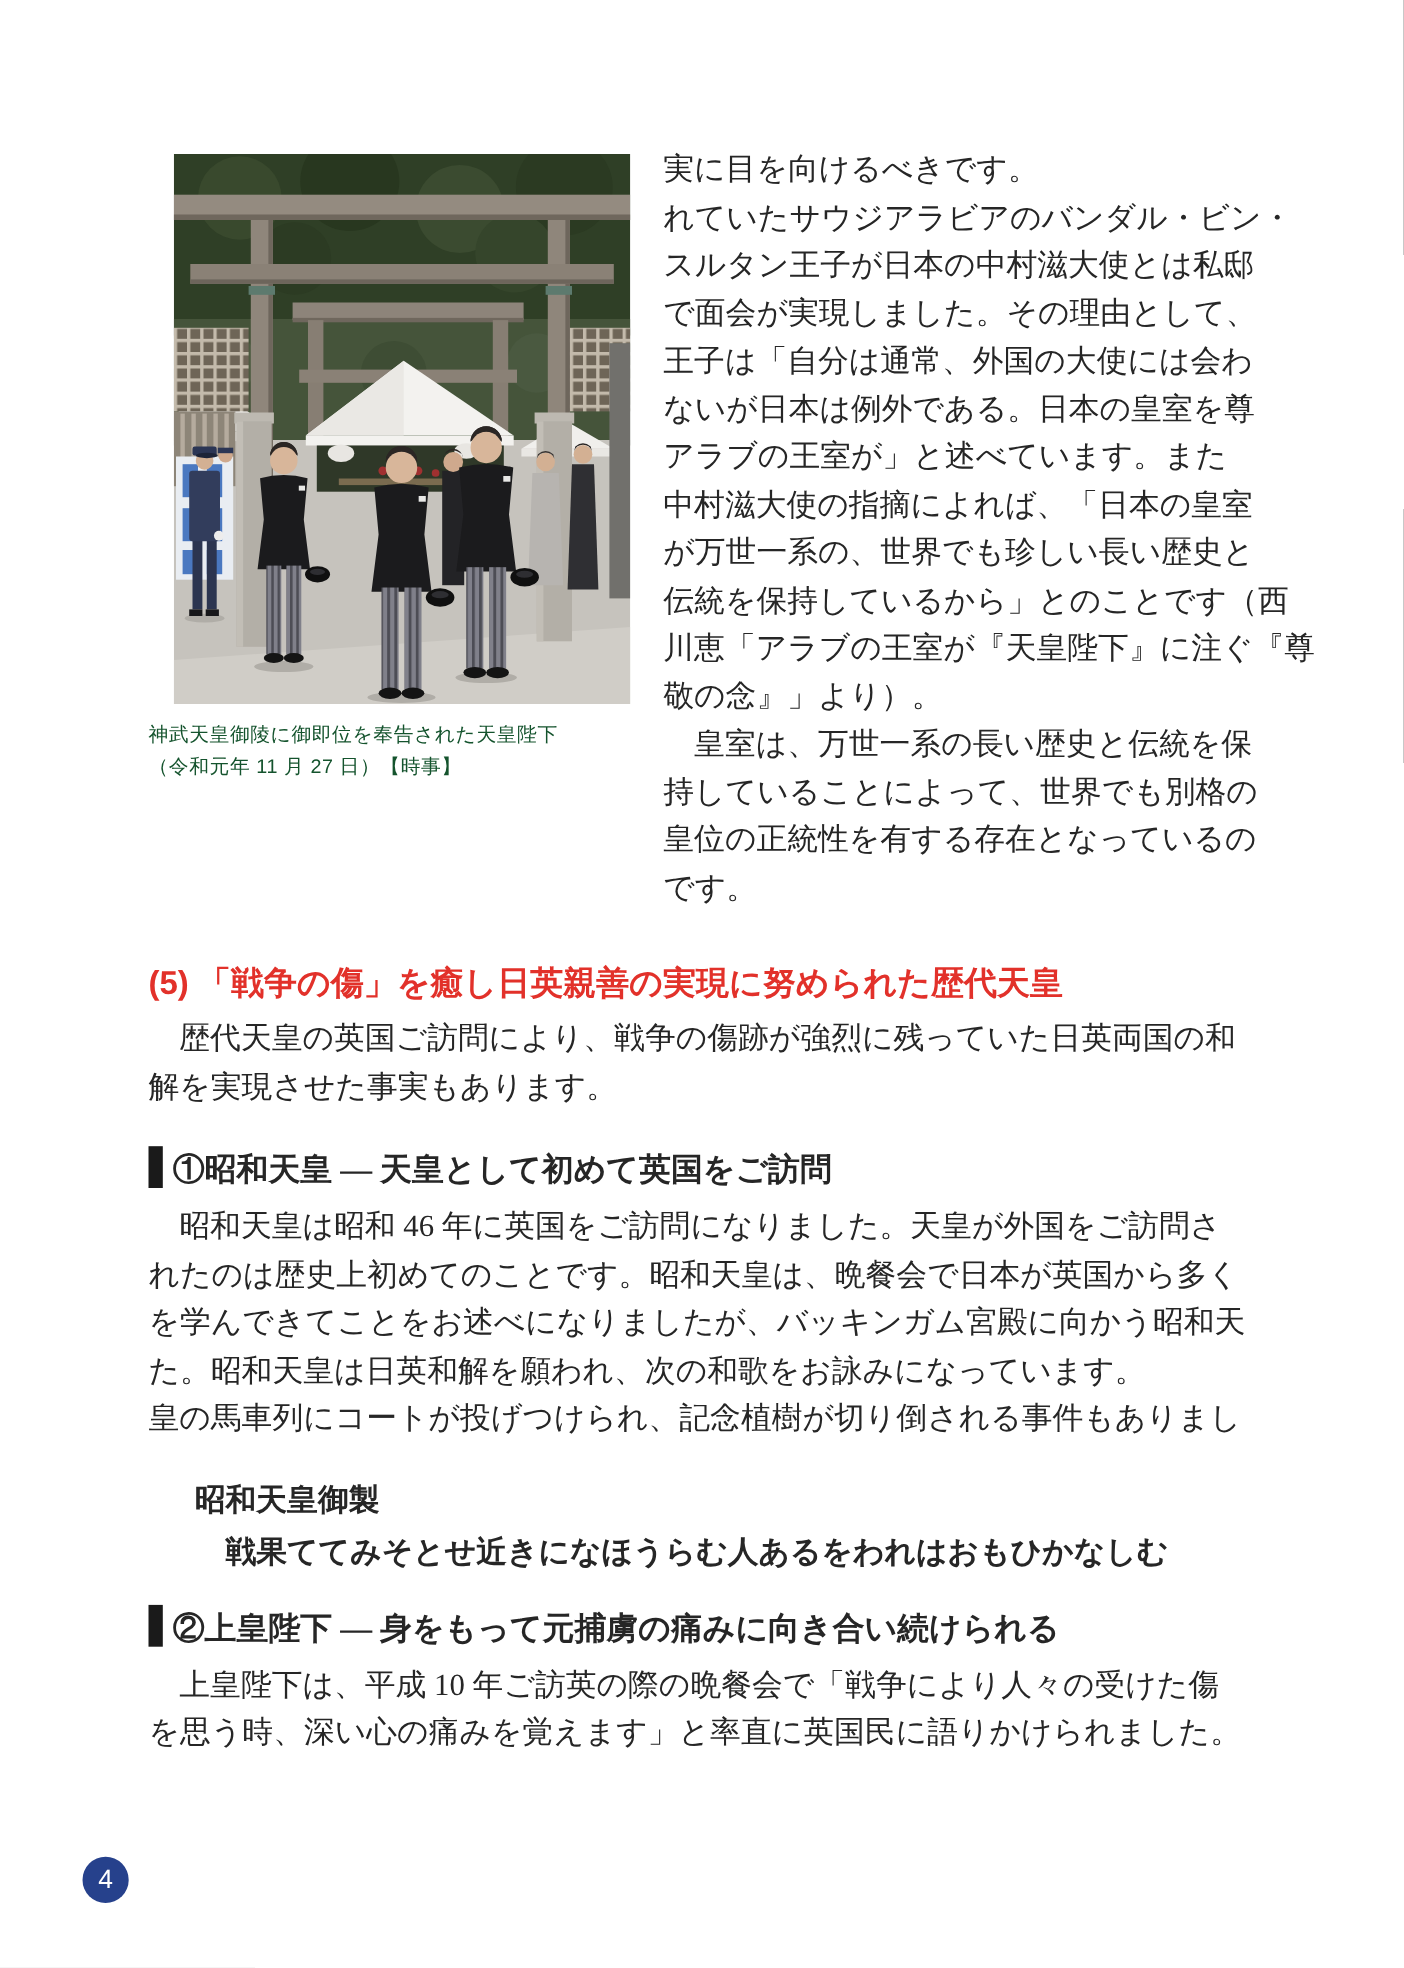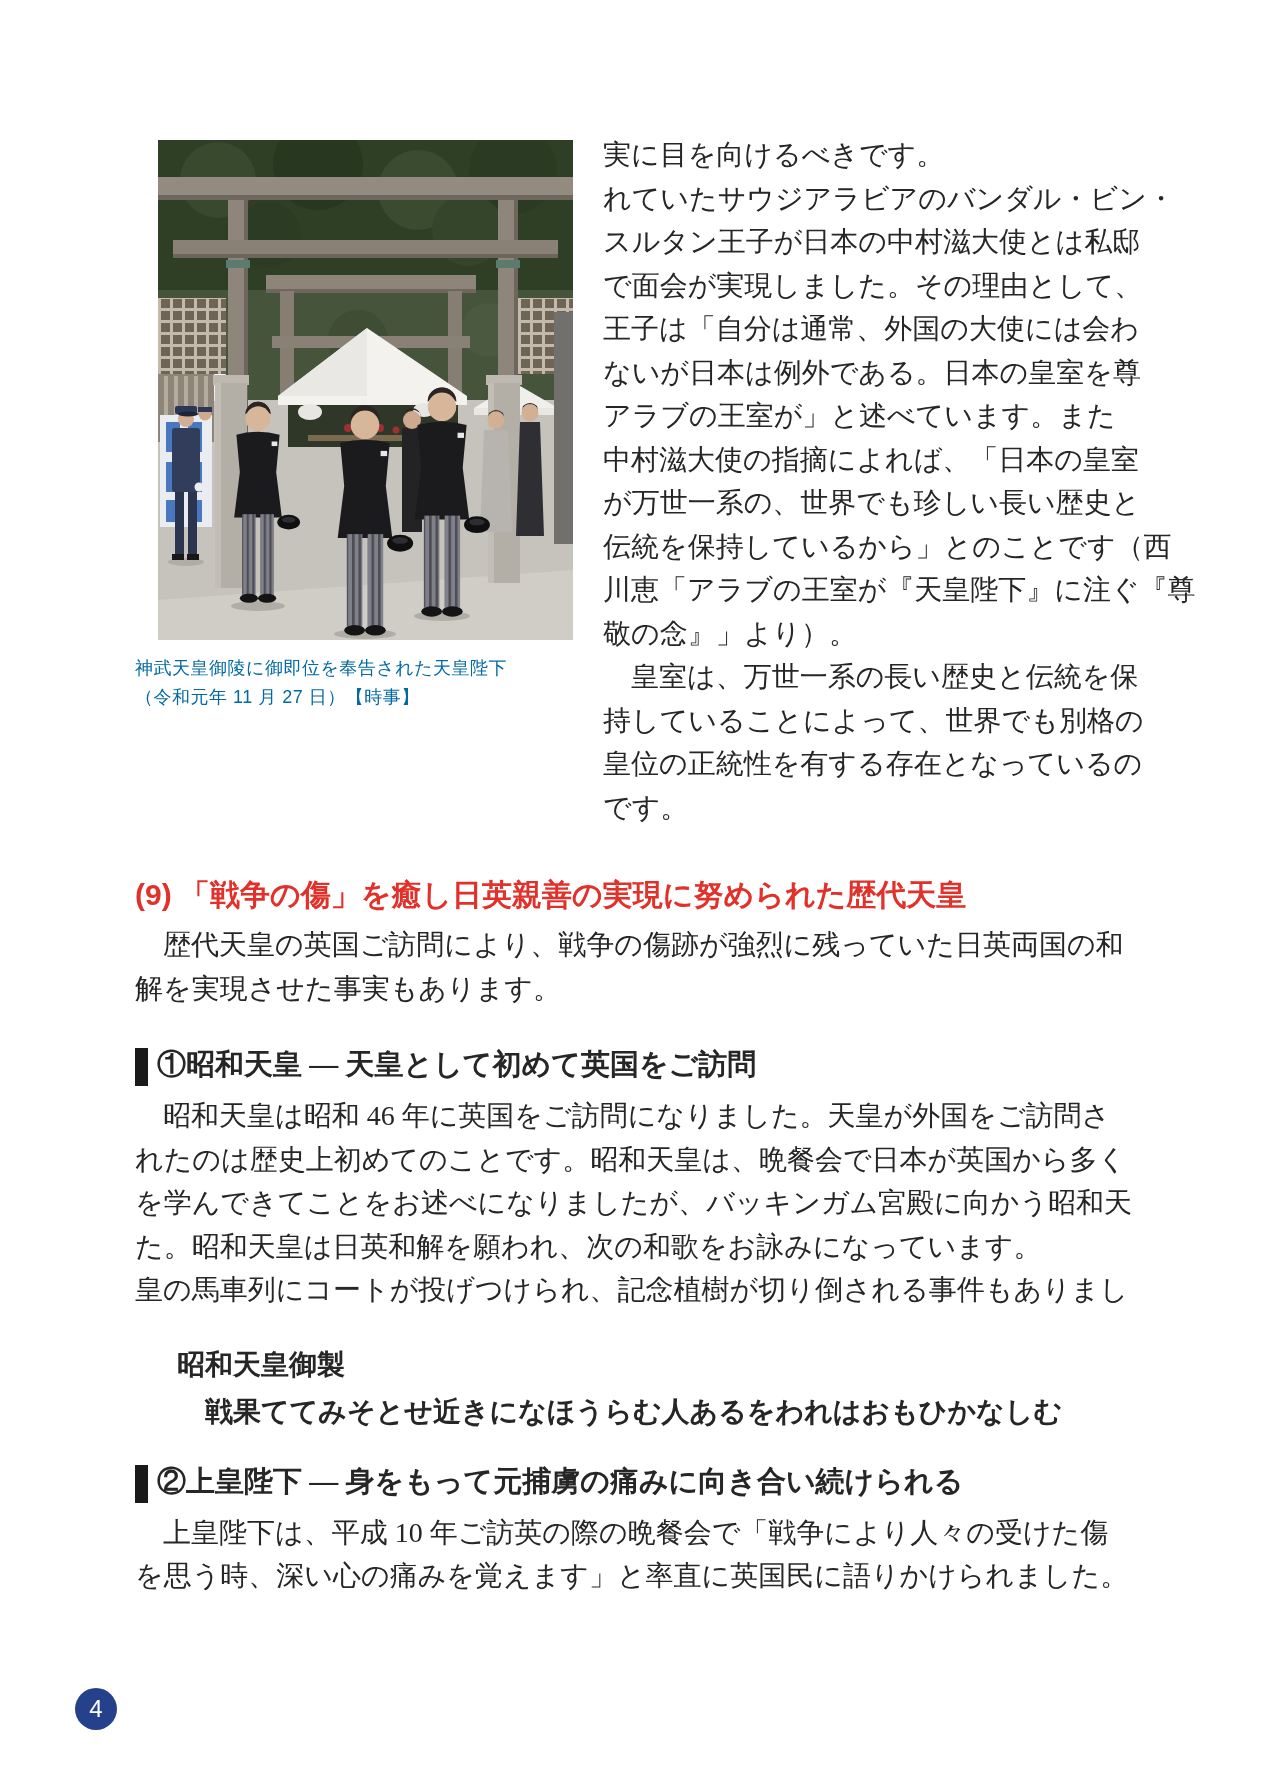--- a/index.html
+++ b/index.html
@@ -12,39 +12,39 @@
     font-family:"Liberation Serif","DejaVu Serif",serif;
     color:#262626;
     overflow:hidden;
   }
   .top-section{display:flex;}
   .photo-col{width:438px;flex:0 0 438px;}
   .photo-frame{margin-left:23px;width:415px;height:500px;display:block;}
   .photo-caption{
     margin-top:14px;
     font-family:"Liberation Sans","DejaVu Sans",sans-serif;
-    font-size:18px;line-height:29px;color:#0369a1;letter-spacing:.5px;
+    font-size:18px;line-height:29px;color:#14532d;letter-spacing:.5px;
   }
   .right-col{width:537px;margin-left:30px;margin-top:-7px;}
   .right-col .line{
     font-size:28px;line-height:43.5px;letter-spacing:0;
     white-space:nowrap;
   }
   .red-heading{
     margin:46px 0 0 0;
     font-family:"Liberation Sans","DejaVu Sans",sans-serif;
     font-weight:bold;font-size:30px;line-height:40px;
     white-space:nowrap;
   }
   .para{margin-top:8px;}
   .para .line{font-size:28px;line-height:43.5px;white-space:nowrap;}
   .subheading{
     margin:32px 0 0 0;
     font-size:29px;line-height:44px;font-weight:bold;
-    white-space:nowrap;display:flex;align-items:flex-end;
+    white-space:nowrap;display:flex;align-items:flex-start;
   }
   .subheading .bar{
     display:inline-block;width:13px;height:38px;background:#1a1a1a;
     margin-right:9px;flex:0 0 13px;
   }
   .poem{margin-top:38px;}
   .poem-title{
     margin-left:42px;font-size:28px;font-weight:bold;line-height:30px;white-space:nowrap;
   }
   .poem-body{
@@ -222,21 +222,21 @@
         <div class="line">伝統を保持しているから」とのことです（西</div>
         <div class="line">川恵「アラブの王室が『天皇陛下』に注ぐ『尊</div>
         <div class="line">敬の念』」より）。</div>
         <div class="line">　皇室は、万世一系の長い歴史と伝統を保</div>
         <div class="line">持していることによって、世界でも別格の</div>
         <div class="line">皇位の正統性を有する存在となっているの</div>
         <div class="line">です。</div>
       </div>
   </div>
 
-  <h2 class="red-heading" style="color: rgb(226, 49, 42);">(9) 「戦争の傷」を癒し日英親善の実現に努められた歴代天皇</h2>
+  <h2 class="red-heading" style="color: rgb(226, 49, 42);">(5) 「戦争の傷」を癒し日英親善の実現に努められた歴代天皇</h2>
 
   <div class="para">
       <div class="line">　歴代天皇の英国ご訪問により、戦争の傷跡が強烈に残っていた日英両国の和</div>
       <div class="line">解を実現させた事実もあります。</div>
     </div>
 
   <h3 class="subheading">
     <span class="bar"></span>
     <span>①昭和天皇 ― 天皇として初めて英国をご訪問</span>
   </h3>

